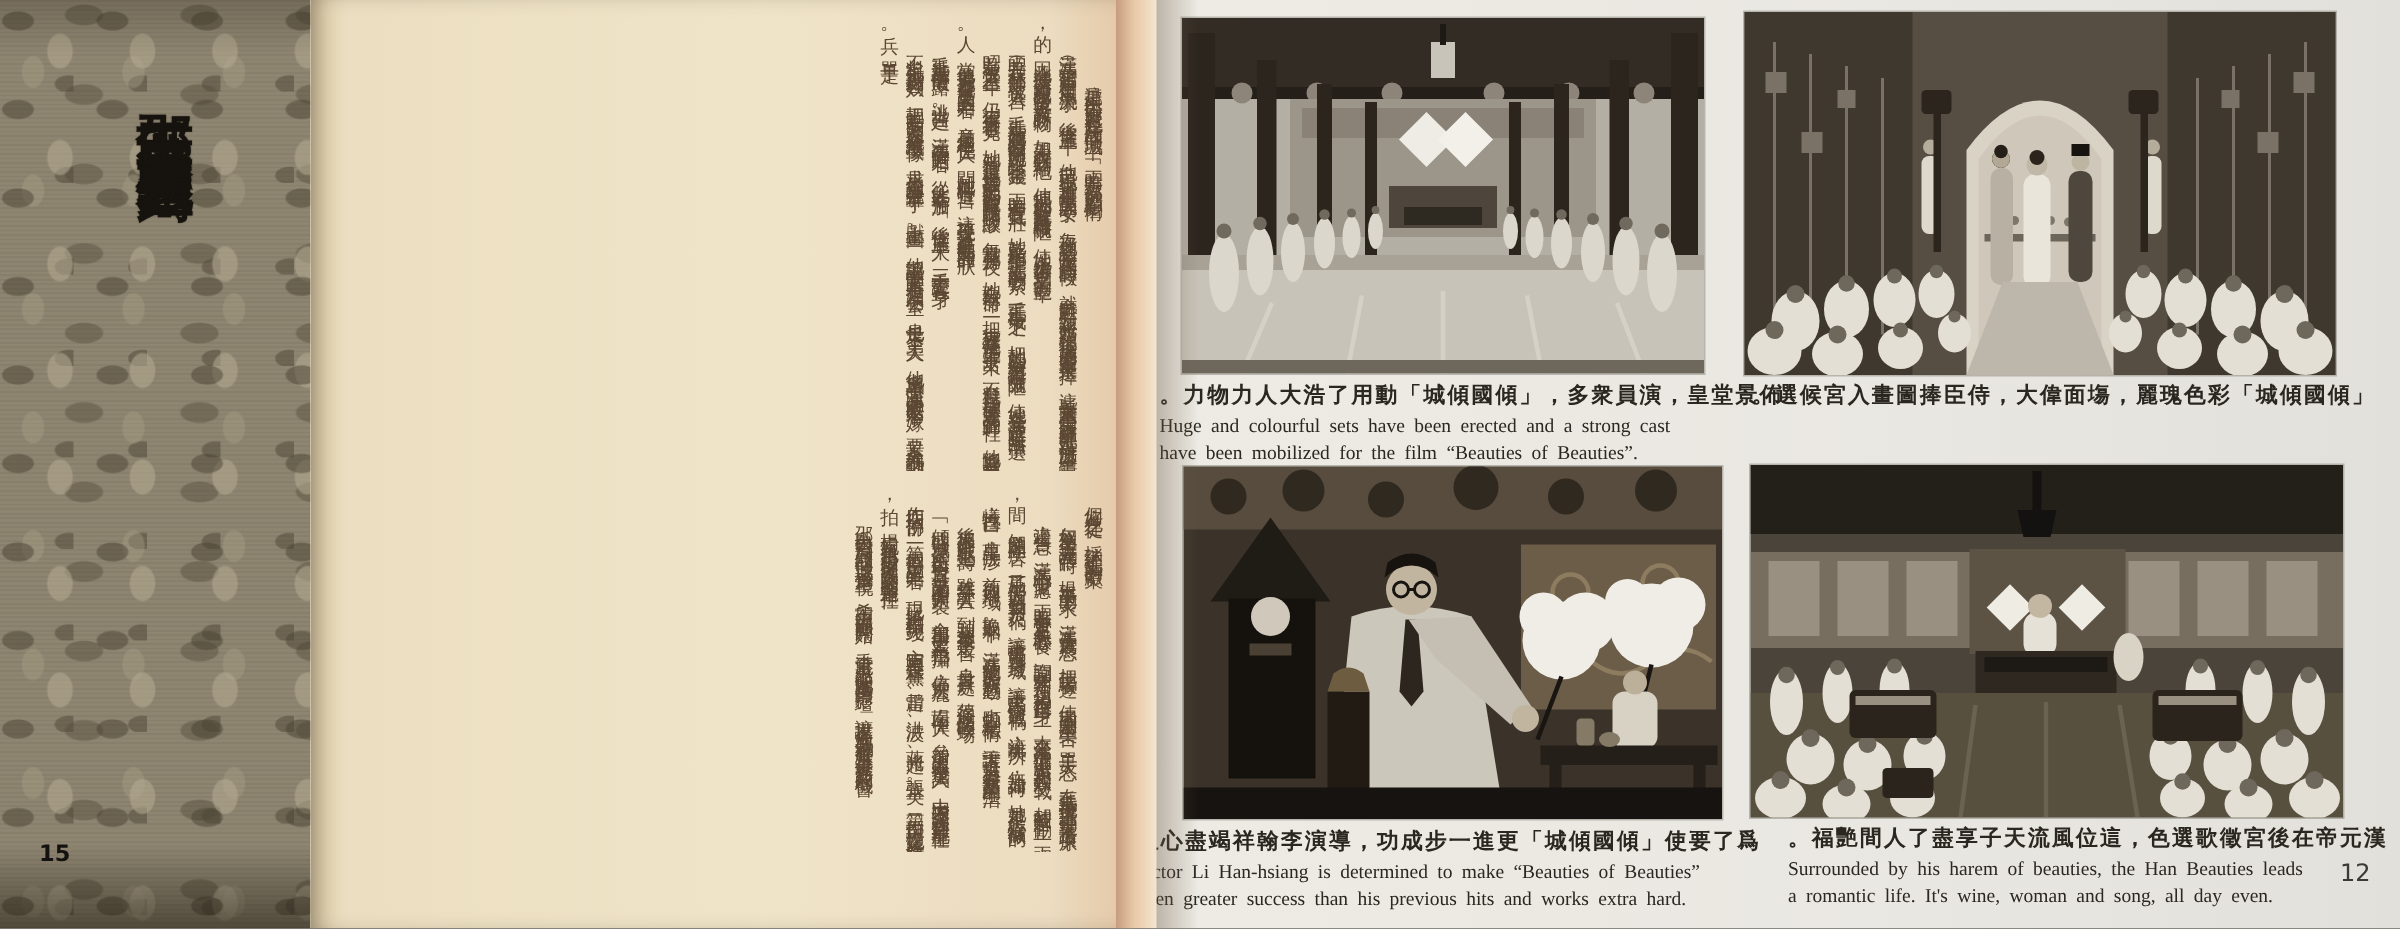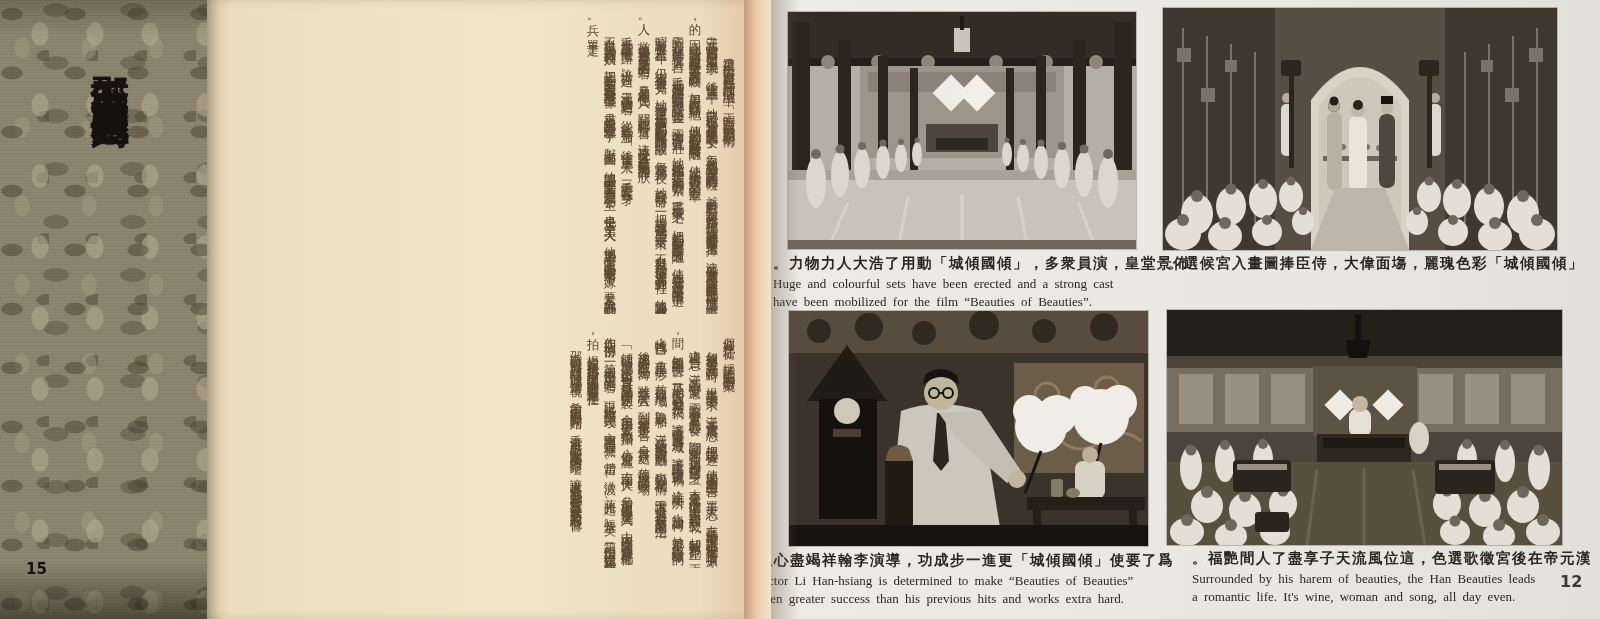--- a/index.html
+++ b/index.html
@@ -49,21 +49,21 @@
   .right-page{position:absolute;left:771px;top:0;width:829px;height:619px;
     background:linear-gradient(90deg,#edebe4 0,#e9e7e1 60%,#e2e0da 100%);}
   .photo{position:absolute;margin:0;padding:0;background:#b5b0a6;
     box-shadow:0 0 0 1px rgba(90,85,75,.35);}
   .photo svg{display:block;width:100%;height:100%;}
   .caption{position:absolute;color:#2c2823;}
   .cap-zh{font-size:14.5px;font-weight:600;letter-spacing:1.5px;white-space:nowrap;color:#2a2620;}
   .cap-en{font-family:"Liberation Serif",serif;font-size:13px;line-height:1.4;
     word-spacing:3px;color:#2b2722;margin-top:2px;}
   .cap-en span{display:block;white-space:nowrap;}
-  .pn-right{left:1560px;top:572px;font-size:16px;color:#3c3a36;font-weight:700;z-index:5;}
+  .pn-right{left:1560px;top:572px;font-size:16px;color:#3c3a36;font-weight:400;z-index:5;}
 </style>
 </head>
 <body>
 
 <div class="spread">
 
   <div class="fabric"></div>
   <div class="strip-title">邵氏三百萬港元古裝彩色鉅鑄</div>
   <div class="pn pn-left">15</div>
 

